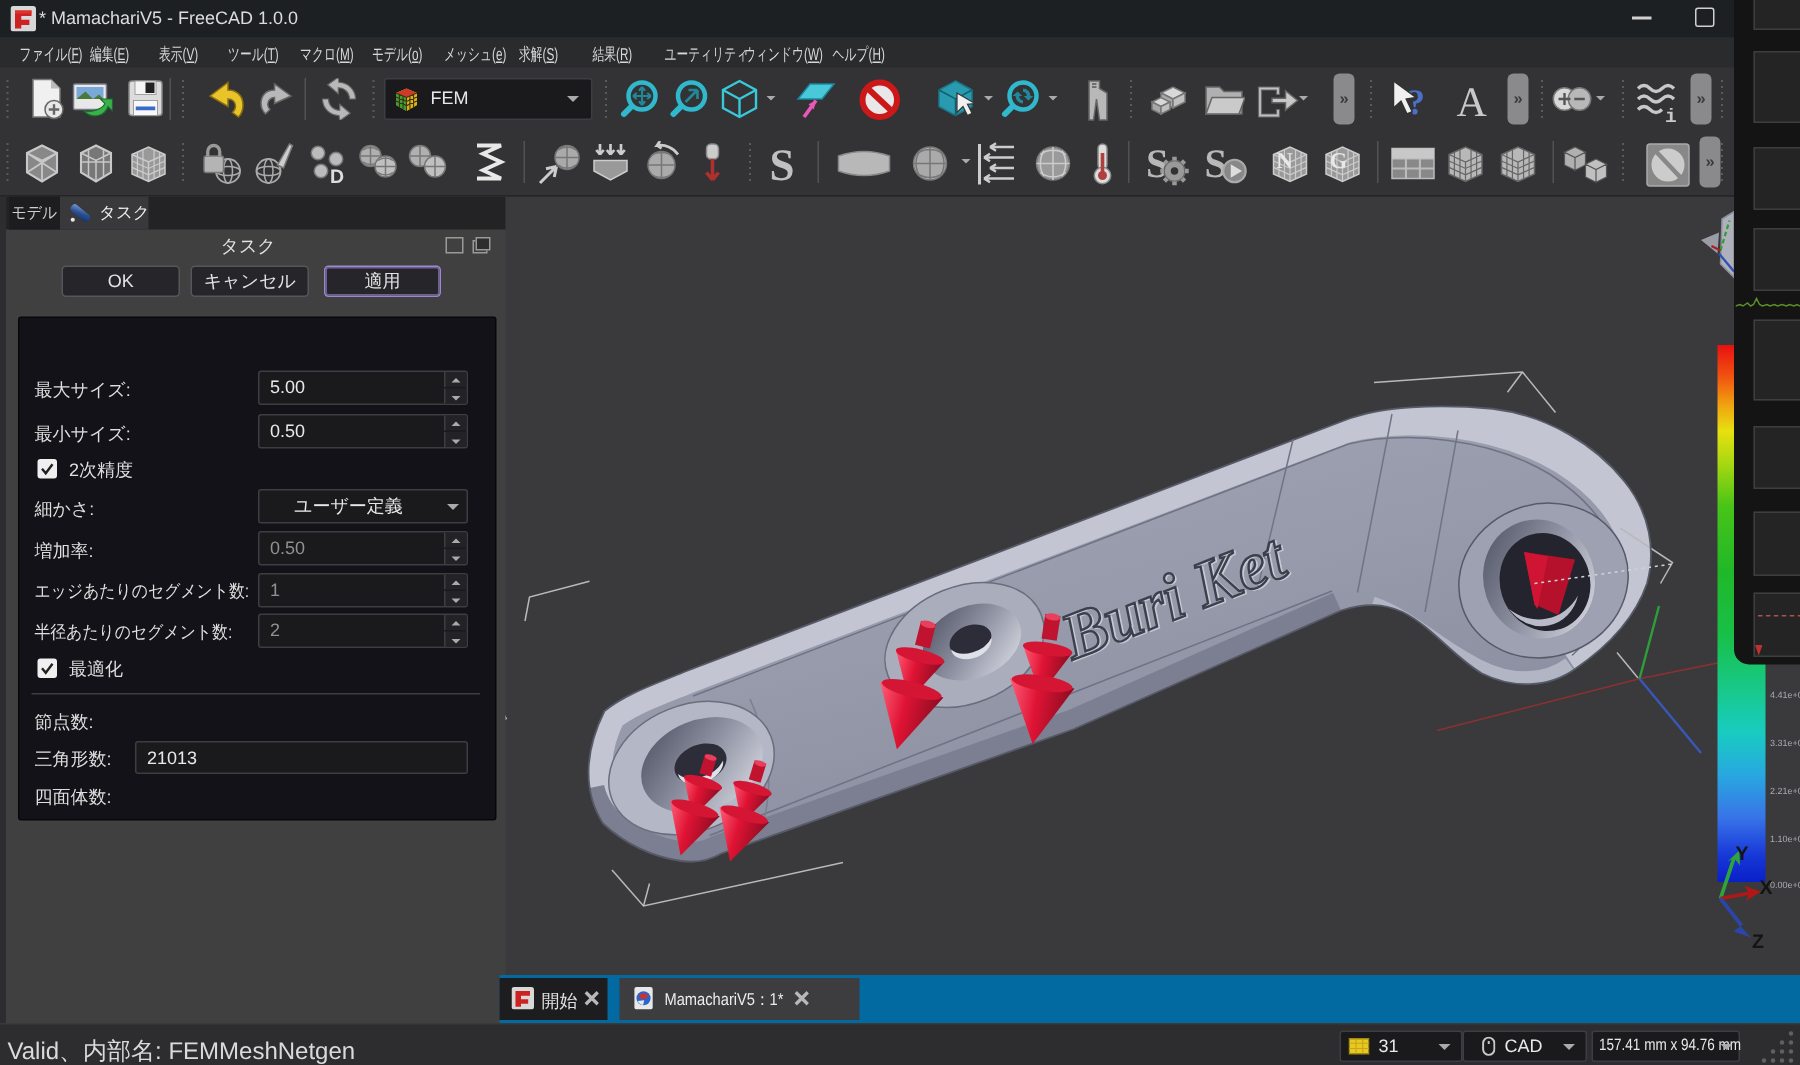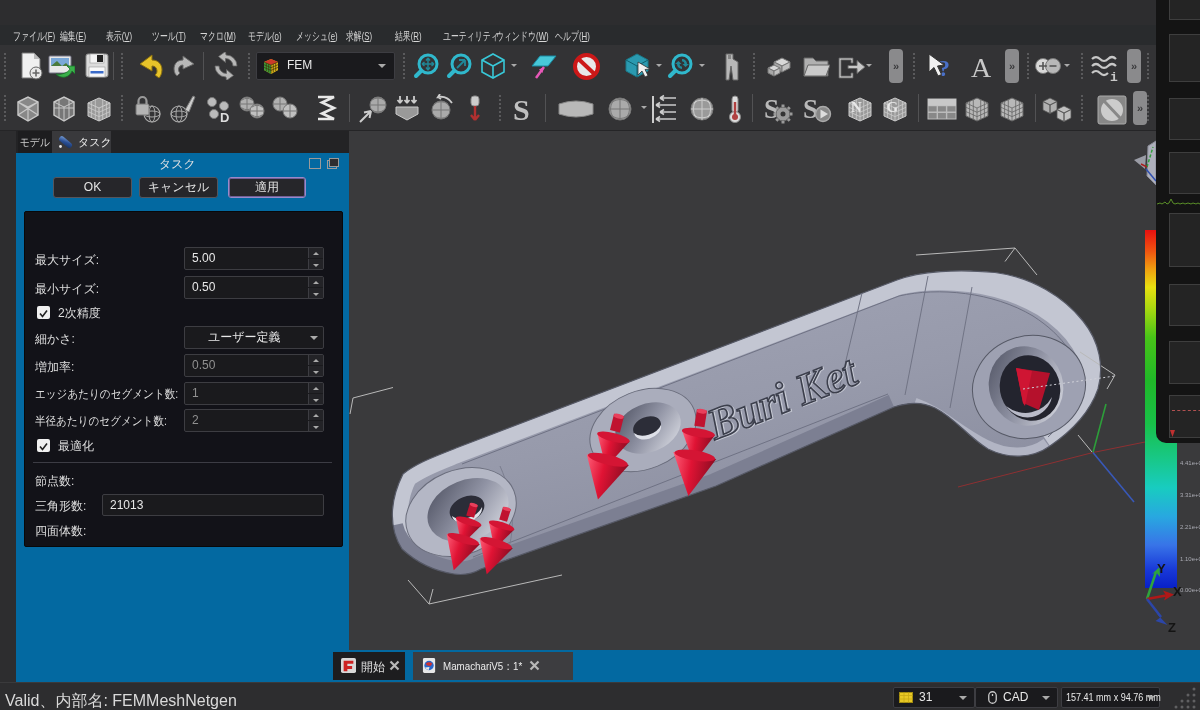--- a/index.html
+++ b/index.html
@@ -2,21 +2,21 @@
 <html><head><meta charset="utf-8"><style>
 html,body{margin:0;padding:0;background:#000}
 #root{position:relative;width:1200px;height:710px;background:#2d2d2f;font-family:"Liberation Sans",sans-serif;overflow:hidden}
 .abs{position:absolute}
 #titlebar{left:0;top:0;width:1156px;height:25px;background:#1d2023}
 #titletext{left:26px;top:5px;color:#dcdcdc;font-size:12px}
 #menubar{left:0;top:25px;width:1156px;height:20px;background:#292b2d}
 .mi{position:absolute;top:4px;color:#d8d8d8;font-size:11.5px;white-space:nowrap;transform:scaleX(0.68);transform-origin:0 50%}
 #tb1{left:0;top:45px;width:1156px;height:43px;background:#333335;border-bottom:1px solid #252527}
 #tb2{left:0;top:88px;width:1156px;height:42px;background:#333335;border-bottom:1px solid #252527}
-#leftpanel{left:16px;top:131px;width:333px;height:551px;background:#0369a1}
+#leftpanel{left:4px;top:131px;width:333px;height:551px;background:#404040}
 #viewport{left:333px;top:131px;width:867px;height:519px;background:#3a3a3c}
 #tabbar{left:333px;top:650px;width:867px;height:32px;background:#0369a1}
 #statusbar{left:0;top:682px;width:1200px;height:28px;background:#2d2d2f;border-top:1px solid #3a3a3c}
 #rightwin{left:1156px;top:0;width:44px;height:443px;background:#141414;border-bottom-left-radius:10px}
 .rwbox{position:absolute;left:13px;width:40px;background:#242424;border:1px solid #3e3e3e}
 .fld{position:absolute;background:#1a1a1d;border:1px solid #3d3d42;border-radius:2px;color:#e8e8e8;font-size:12px}
 .btn{position:absolute;background:#26262a;border:1px solid #55555c;border-radius:3px;color:#e4e4e4;font-size:12px;text-align:center}
 .lbl{position:absolute;color:#dfdfdf;font-size:12px;white-space:nowrap}
 .spin{position:absolute;width:14px;background:#232327;border-left:1px solid #3d3d42}
 .sep{position:absolute;width:1px;background:#525254}
@@ -159,20 +159,30 @@
 
     <g>
       <polygon points="1146,155 1134,160 1145,169" fill="#9a9ca6"></polygon>
       <polygon points="1148,146 1156,141 1156,185 1147,176" fill="#aeb0bc" stroke="#8a8c98"></polygon>
       <path d="M1147,167 L1153,147" stroke="#2f9e3a" stroke-width="1.5" stroke-dasharray="3,2"></path>
       <path d="M1146,169 L1156,181" stroke="#3050b0" stroke-width="1.5"></path>
       <path d="M1141,164 L1147,167" stroke="#a82020" stroke-width="1.5"></path>
     </g>
   </svg>
   </div>
+  <div id="titlebar" class="abs">
+    <svg class="abs" style="left:7px;top:4px" width="17" height="17" viewBox="0 0 17 17">
+      <rect x="0" y="0" width="17" height="17" rx="2" fill="#d8d8d8"></rect>
+      <path d="M3 15 V3 h11 v3.6 H7.2 v2.6 h5.4 v3.4 H7.2 V15 Z" fill="#cc2222"></path>
+      <rect x="3" y="3" width="11" height="2" fill="#e03030"></rect>
+    </svg>
+    <div id="titletext" class="abs">* MamachariV5 - FreeCAD 1.0.0</div>
+    <div class="abs" style="left:1088px;top:11px;width:13px;height:1.5px;background:#d0d0d0"></div>
+    <div class="abs" style="left:1130px;top:5px;width:11px;height:11px;border:1.5px solid #d0d0d0;border-radius:2px"></div>
+  </div>
   <div id="menubar" class="abs">
     <div class="mi" style="left:13px">ファイル(<u>F</u>)</div>
     <div class="mi" style="left:60px">編集(<u>E</u>)</div>
     <div class="mi" style="left:106px">表示(<u>V</u>)</div>
     <div class="mi" style="left:152px">ツール(<u>T</u>)</div>
     <div class="mi" style="left:200px">マクロ(<u>M</u>)</div>
     <div class="mi" style="left:248px">モデル(<u>o</u>)</div>
     <div class="mi" style="left:296px">メッシュ(<u>e</u>)</div>
     <div class="mi" style="left:346px">求解(<u>S</u>)</div>
     <div class="mi" style="left:395px">結果(<u>R</u>)</div>

